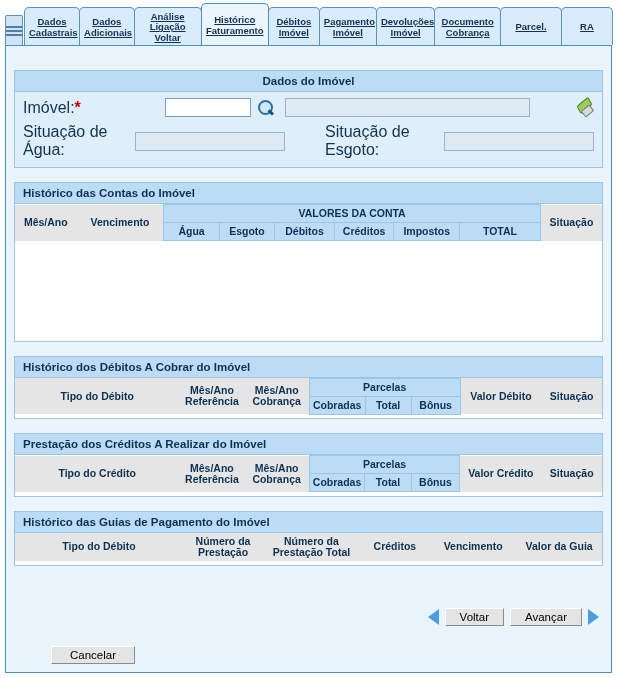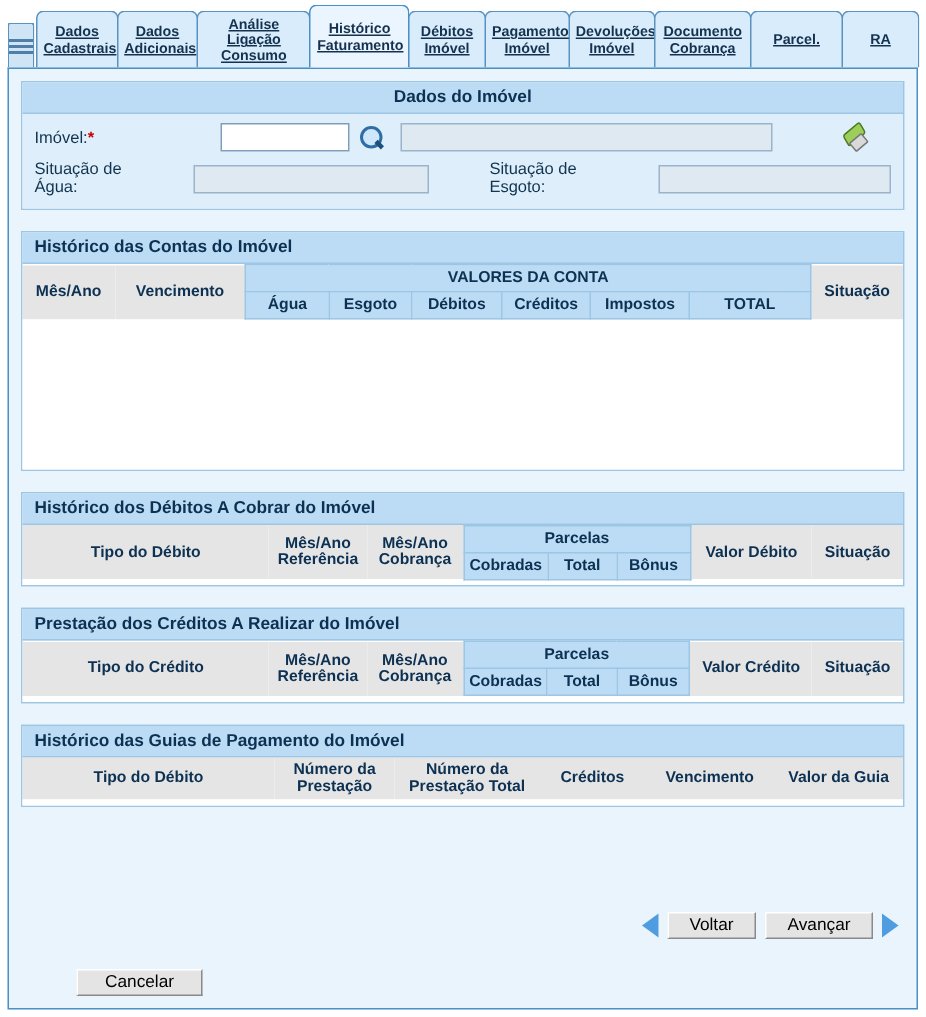--- a/index.html
+++ b/index.html
@@ -73,21 +73,21 @@
   
   .panel {
     position: absolute;
     left: 5px; top: 45px;
     width: 607px; height: 628px;
     background: #eaf4fd;
     border: 1px solid #4a90c4;
   }
 
   .section {
-    margin: 8px 8px 0 8px;
+    margin: 24px 8px 0 8px;
     border: 1px solid #9dc6e4;
     background: #ffffff;
   }
   .section-title {
     background: #bcdcf5;
     color: #0d3152;
     font-size: 11.5px;
     font-weight: bold;
     padding: 4px 8px;
     border-bottom: 1px solid #9dc6e4;
@@ -96,21 +96,21 @@
   .section-body { background: #deeefb; }
 
   
   .form-row {
     display: flex;
     align-items: center;
     padding: 6px 8px;
     gap: 6px;
   }
   .lbl {
-    font-size: 11px;
+    font-size: 16px;
     color: #11344f;
   }
   .req { color: #cc0000; font-weight: bold; }
   .txt {
     height: 19px;
     border: 1px solid #7f9db9;
     background: #ffffff;
     font-size: 11px;
     padding: 1px 3px;
     font-family: "Liberation Sans", sans-serif;
@@ -231,21 +231,21 @@
         <span>Dados
 Cadastrais</span>
       </div>
     <div class="tab">
         <span>Dados
 Adicionais</span>
       </div>
     <div class="tab">
         <span>Análise
 Ligação
-Consumo</span>
+Voltar</span>
       </div>
     <div class="tab active">
         <span>Histórico
 Faturamento</span>
       </div>
     <div class="tab">
         <span>Débitos
 Imóvel</span>
       </div>
     <div class="tab">

